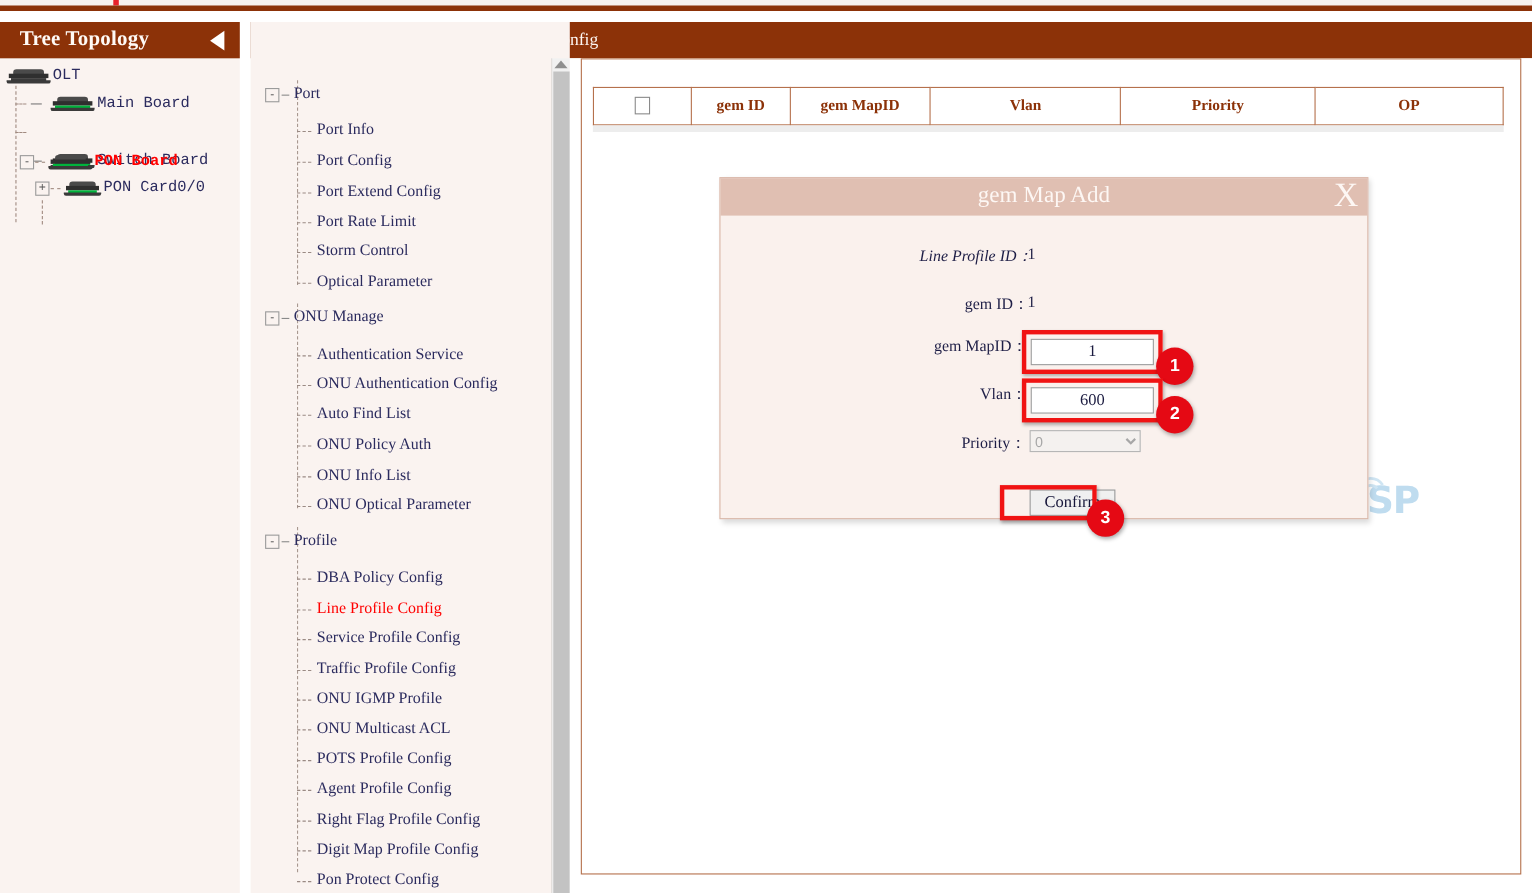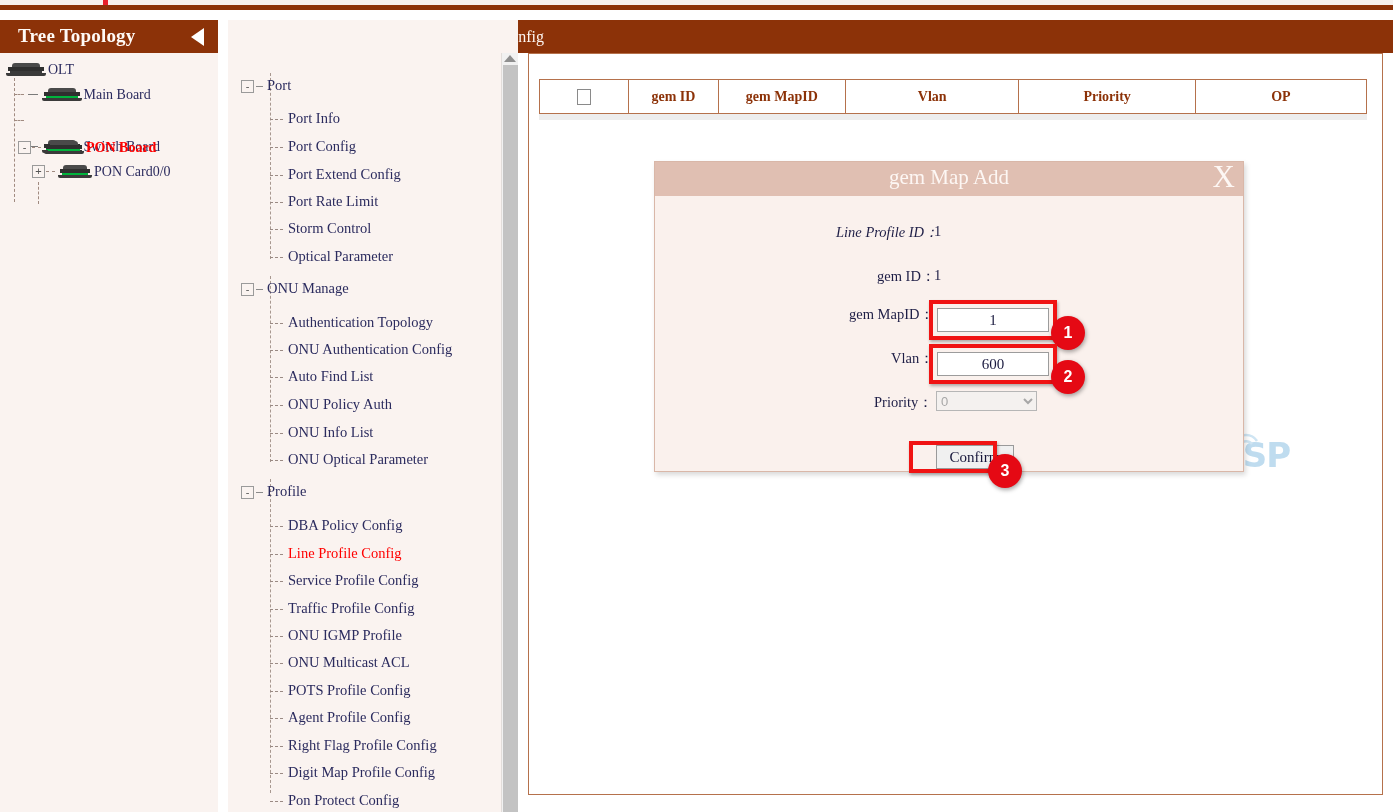--- a/index.html
+++ b/index.html
@@ -53,21 +53,21 @@
     border-top: 9px solid transparent;
     border-bottom: 9px solid transparent;
     border-right: 13px solid #ffffff;
     cursor: pointer;
   }
   .tree-body {
     position: absolute; left: 0; top: 33px;
     width: 218px; height: 759px;
   }
 
-  .tnode { position: absolute; white-space: nowrap; font-size: 14px; color: #2b2b5e; }
+  .tnode { position: absolute; white-space: nowrap; font-size: 14px; color: #2b2b5e; font-family: Liberation Mono, monospace; }
   .tnode-label { vertical-align: middle; }
   .tnode-label.red { color: #ff0000; font-weight: bold; }
 
   
   .dev {
     position: relative; display: inline-block;
     width: 40px; height: 13px;
     vertical-align: middle;
     margin-right: 2px;
   }
@@ -484,21 +484,21 @@
       <span class="ilabel">Optical Parameter</span>
     </div>
 
     <div class="mgroup" style="left:13px; top:227px;">
       <span class="gexp"><span>-</span></span>
       <span class="gdash"></span>
       <span class="glabel">ONU Manage</span>
     </div>
     <div class="mitem" style="left:42px; top:261px;">
       <span class="ibranch"></span>
-      <span class="ilabel">Authentication Topology</span>
+      <span class="ilabel">Authentication Service</span>
     </div>
     <div class="mitem" style="left:42px; top:288px;">
       <span class="ibranch"></span>
       <span class="ilabel">ONU Authentication Config</span>
     </div>
     <div class="mitem" style="left:42px; top:315px;">
       <span class="ibranch"></span>
       <span class="ilabel">Auto Find List</span>
     </div>
     <div class="mitem" style="left:42px; top:343px;">

